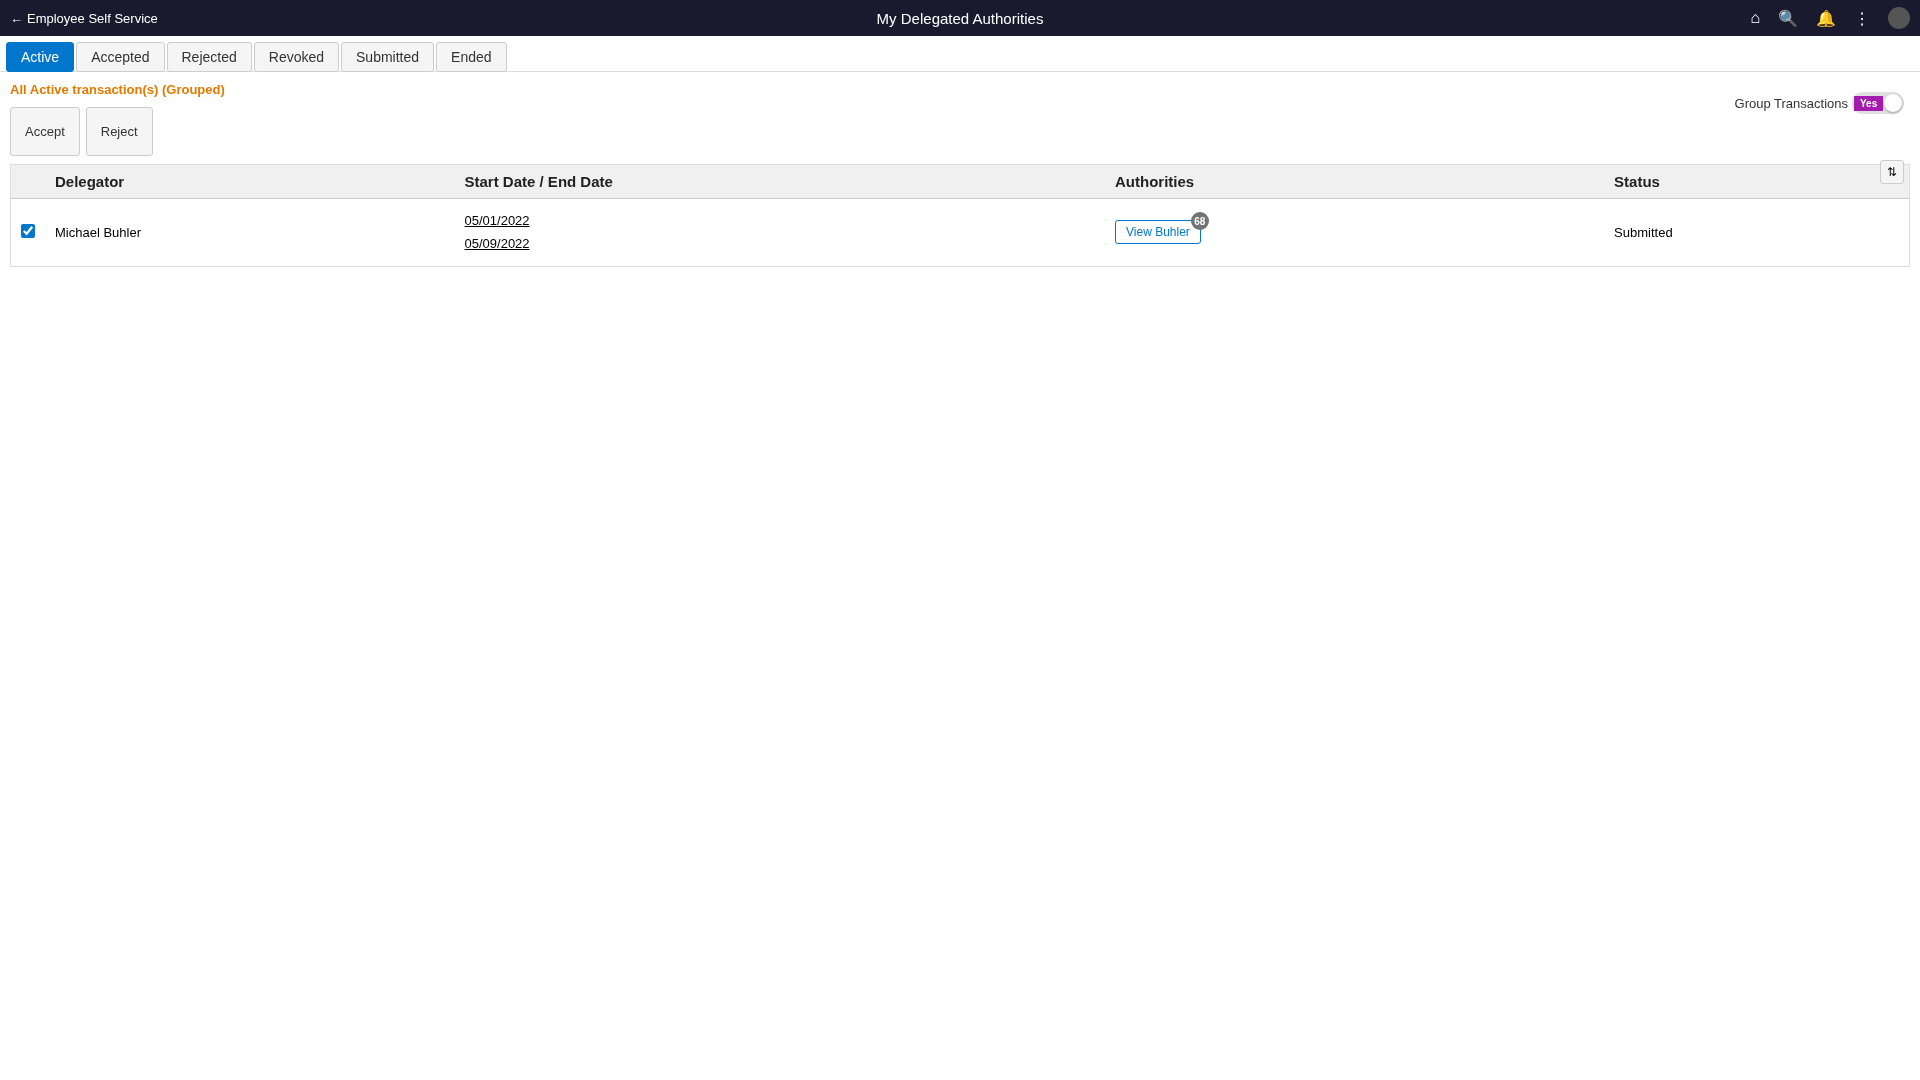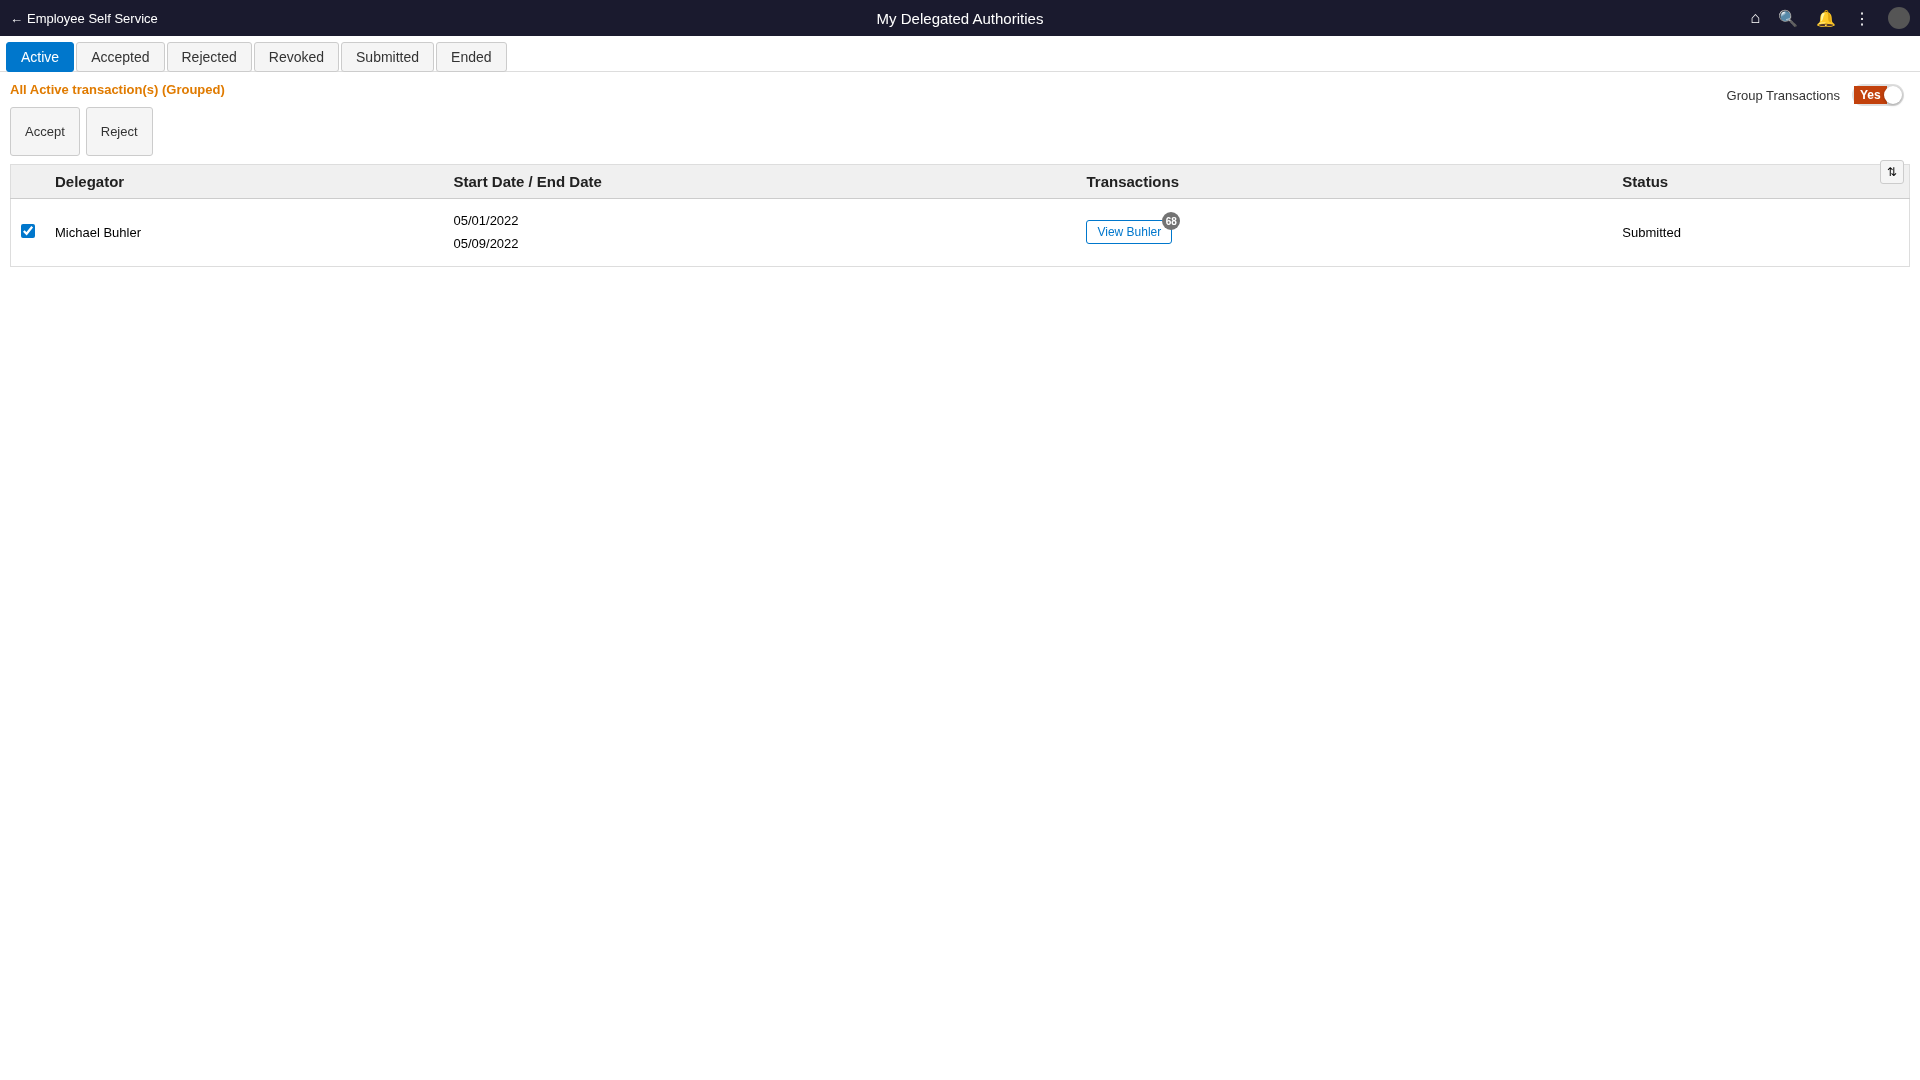--- a/index.html
+++ b/index.html
@@ -65,43 +65,43 @@
     .tab.active-tab {
       background: #0077cc;
       color: #fff;
       border-color: #0077cc;
     }
 
     
     .group-transactions-bar {
       position: absolute;
       right: 16px;
-      top: 40px;
-      display: flex;
-      align-items: center;
-      gap: 12px;
+      top: 48px;
+      display: flex;
+      align-items: center;
+      gap: 4px;
       font-size: 13px;
       color: #333;
       padding: 8px 0;
     }
     .toggle-container {
       display: flex;
       align-items: center;
       background: #e0e0e0;
       border-radius: 12px;
       padding: 2px;
       width: 52px;
       height: 22px;
       position: relative;
     }
     .toggle-yes {
-      background: #c2410c;
+      background: #a21caf;
       color: #fff;
       border-radius: 0;
-      font-size: 12px;
+      font-size: 10px;
       font-weight: bold;
       padding: 2px 6px;
       position: absolute;
       left: 2px;
     }
     .toggle-circle {
       width: 18px;
       height: 18px;
       background: #fff;
       border-radius: 50%;
@@ -167,20 +167,21 @@
       width: 30px;
     }
     .checkbox-blue {
       width: 14px;
       height: 14px;
       accent-color: #0077cc;
     }
 
     .dates-cell {
       line-height: 1.8;
+      text-decoration: underline;
     }
 
     .view-details-wrapper {
       position: relative;
       display: inline-block;
     }
     .view-details-btn {
       padding: 4px 10px;
       font-size: 12px;
       border: 1px solid #0077cc;
@@ -274,21 +275,21 @@
     <button class="action-btn">Reject</button>
   </div>
 
   <div style="position:relative;">
     <table class="data-table">
       <thead>
         <tr class="table-header-row">
           <th class="checkbox-cell"></th>
           <th>Delegator</th>
           <th>Start Date / End Date</th>
-          <th style="padding-right:40px;">Transactions</th>
+          <th style="padding-right:40px;">Authorities</th>
           <th>Status</th>
         </tr>
       </thead>
       <tbody>
         <tr>
           <td class="checkbox-cell">
             <input type="checkbox" class="checkbox-blue" checked="" style="">
           </td>
           <td>
             <span>Michael Buhler</span>

